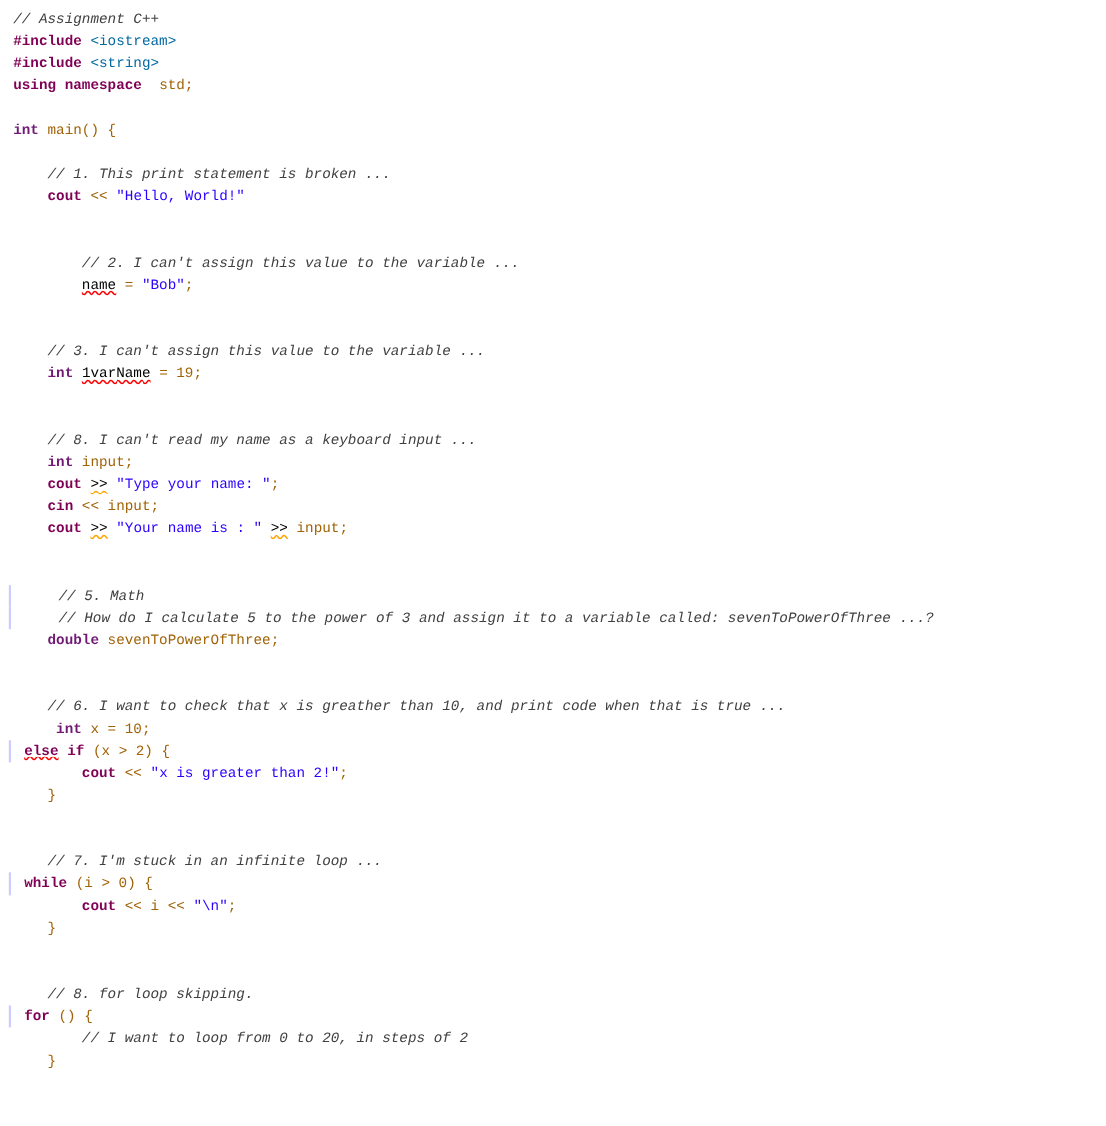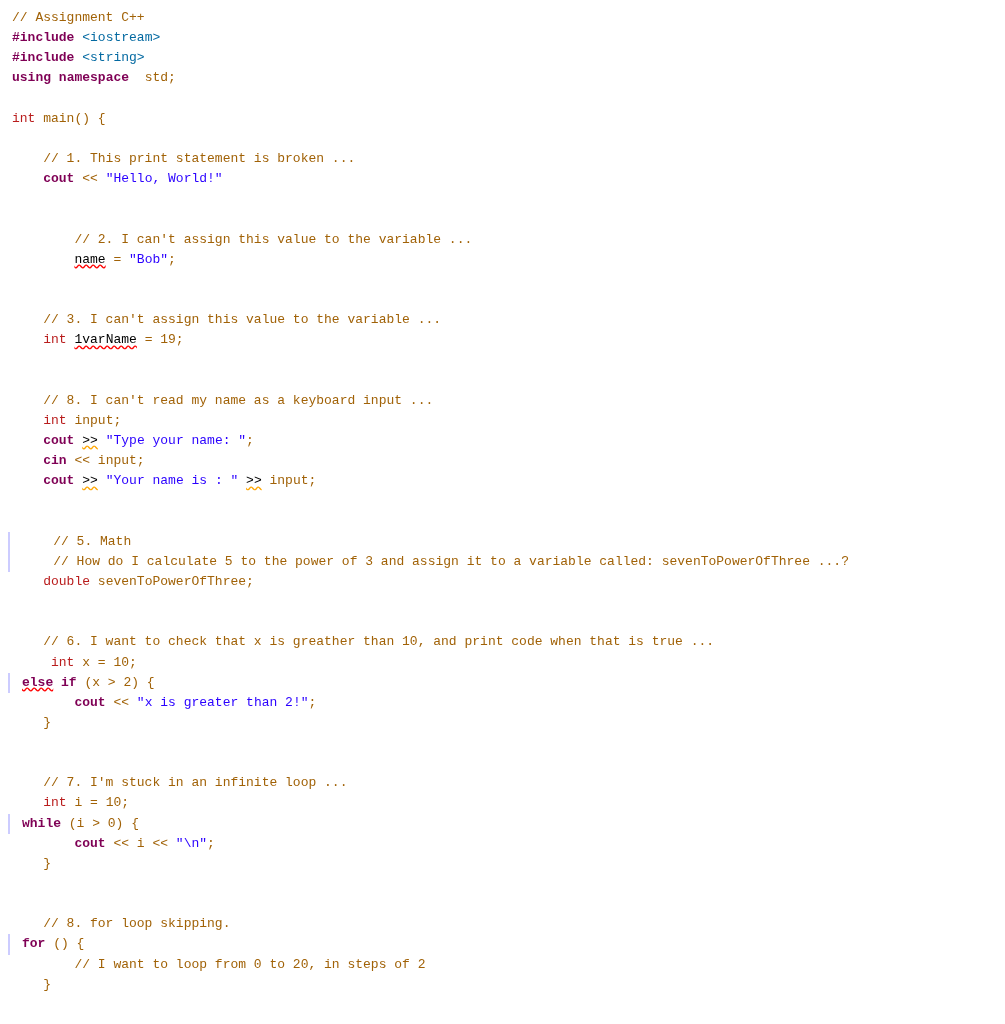--- a/index.html
+++ b/index.html
@@ -14,26 +14,26 @@
       padding: 8px 0 8px 8px;
       min-height: 1024px;
       background: #ffffff;
     }
     .line {
       display: block;
       white-space: pre;
       padding: 0 0 0 4px;
       min-height: 1.55em;
     }
-    .comment { color: #a16207; }
+    .comment { color: #404040; font-style: italic; }
     .keyword { color: #7f0055; font-weight: bold; }
     .string { color: #2a00ff; }
     .normal { color: #a16207; }
     .preprocessor-val { color: #0369a1; }
-    .type { color: #b91c1c; font-weight: normal; }
+    .type { color: #701a75; font-weight: bold; }
     .squiggle {
       text-decoration: underline wavy red;
       text-decoration-skip-ink: none;
     }
     .squiggle-orange {
       text-decoration: underline wavy orange;
     }
     .left-bar {
       border-left: 2px solid #ccccff;
       padding-left: 12px;
@@ -110,21 +110,20 @@
 
   <span class="line"><span class="normal">        </span><span class="keyword">cout</span><span class="normal"> &lt;&lt; </span><span class="string">"x is greater than 2!"</span><span class="normal">;</span></span>
 
   <span class="line"><span class="normal">    }</span></span>
 
   <span class="empty-line"></span>
   <span class="empty-line"></span>
 
   <span class="line"><span class="comment">    // 7. I'm stuck in an infinite loop ...</span></span>
 
-  <span class="line"><span class="normal">    </span><span class="type">int</span><span class="normal"> i = 10;</span></span>
 
   <span class="line left-bar"><span class="keyword">while</span><span class="normal"> (i &gt; 0) {</span></span>
 
   <span class="line"><span class="normal">        </span><span class="keyword">cout</span><span class="normal"> &lt;&lt; i &lt;&lt; </span><span class="string">"\n"</span><span class="normal">;</span></span>
 
   <span class="line"><span class="normal">    }</span></span>
 
   <span class="empty-line"></span>
   <span class="empty-line"></span>
 

